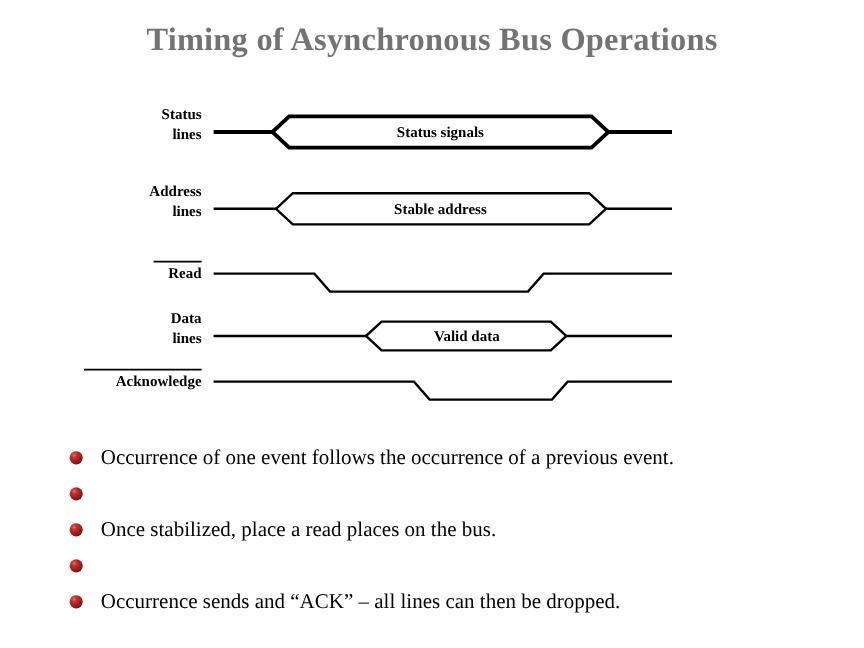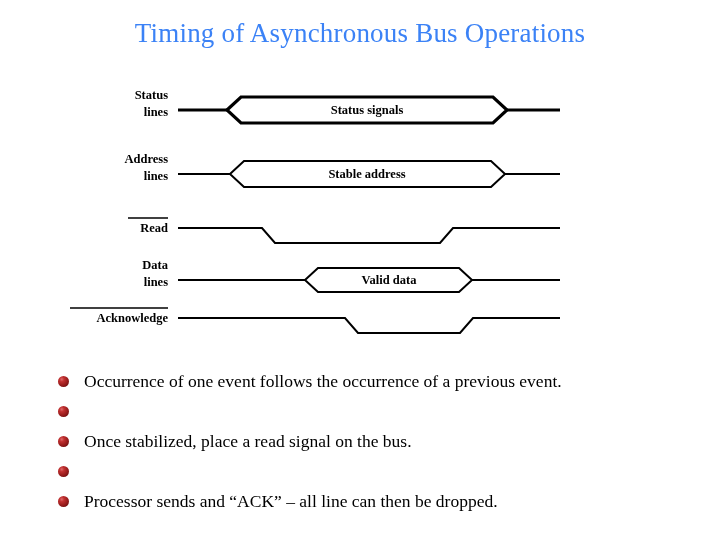--- a/index.html
+++ b/index.html
@@ -17,23 +17,23 @@
   }
 
   
   #slide-title {
     position: absolute;
     left: 0;
     top: 18px;
     width: 720px;
     text-align: center;
     font-size: 27px;
-    font-weight: normal;
+    font-weight: bold;
     letter-spacing: 0.2px;
-    color: #3b82f6;
+    color: #737373;
     white-space: nowrap;
   }
 
   
   #timing-diagram {
     position: absolute;
     left: 0;
     top: 80px;
     width: 638px;
     height: 268px;
@@ -181,29 +181,29 @@
   <div class="bullet-row">
     <span class="bullet-mark">
         <i class="bullet-sphere"></i>
       </span>
   </div>
 
   <div class="bullet-row">
     <span class="bullet-mark">
         <i class="bullet-sphere"></i>
       </span>
-    <span class="bullet-text">Once stabilized, place a read signal on the bus.</span>
-  </div>
-
-  <div class="bullet-row">
-    <span class="bullet-mark">
-        <i class="bullet-sphere"></i>
-      </span>
-  </div>
-
-  <div class="bullet-row">
-    <span class="bullet-mark">
-        <i class="bullet-sphere"></i>
-      </span>
-    <span class="bullet-text">Processor sends and “ACK” – all line can then be dropped.</span>
+    <span class="bullet-text">Once stabilized, place a read places on the bus.</span>
+  </div>
+
+  <div class="bullet-row">
+    <span class="bullet-mark">
+        <i class="bullet-sphere"></i>
+      </span>
+  </div>
+
+  <div class="bullet-row">
+    <span class="bullet-mark">
+        <i class="bullet-sphere"></i>
+      </span>
+    <span class="bullet-text">Occurrence sends and “ACK” – all lines can then be dropped.</span>
   </div>
 
 </div>
 
 </body></html>

